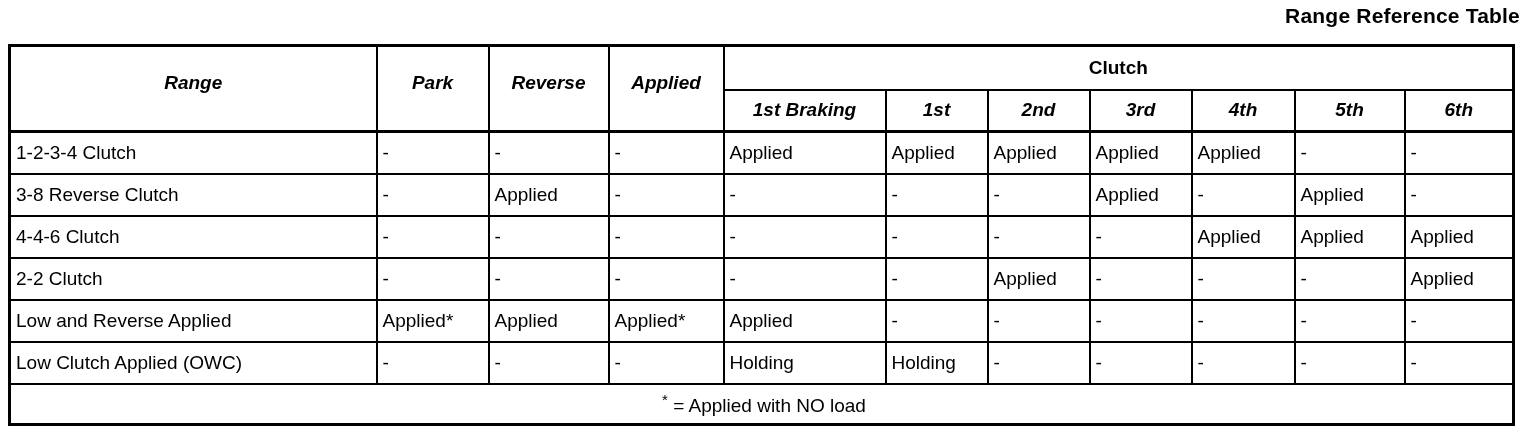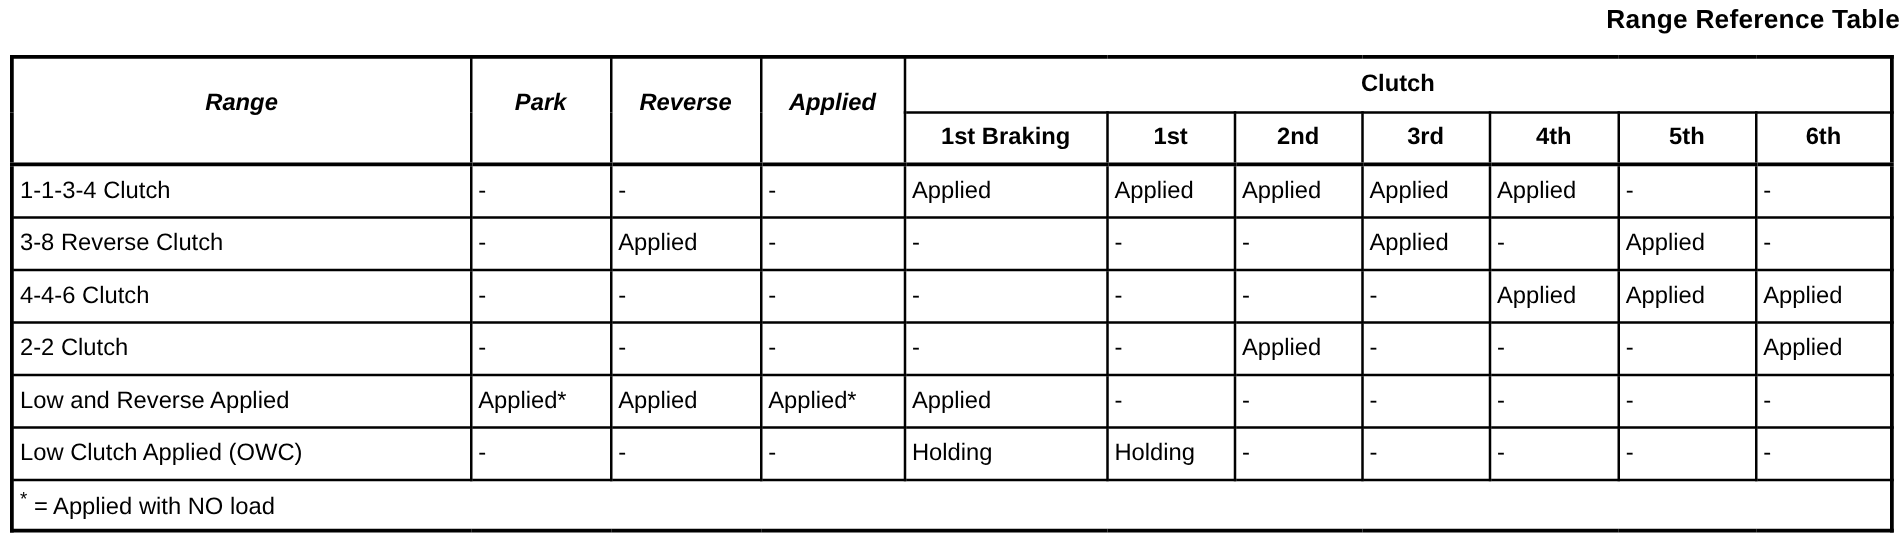--- a/index.html
+++ b/index.html
@@ -47,36 +47,36 @@
     font-weight: bold;
     text-align: center;
     vertical-align: middle;
   }
   th.corner, th.fixed-col {
     vertical-align: bottom;
     padding-bottom: 12px;
     font-style: italic;
   }
   tr.group-row th { height: 44px; }
-  tr.sub-row th { height: 42px; }
+  tr.sub-row th { height: 42px; font-style: italic; }
   thead tr.sub-row th,
   thead th.corner,
   thead th.fixed-col {
     border-bottom: 3px solid #000;
   }
   tbody td {
     height: 42px;
     text-align: left;
     vertical-align: middle;
     padding-left: 5px;
     padding-right: 2px;
   }
   tfoot td {
     height: 41px;
-    text-align: left;
+    text-align: center;
     vertical-align: middle;
     padding-left: 5px;
     border-top: 3px solid #000;
     font-size: 19px;
   }
   tfoot td .fn-star {
     vertical-align: super;
     font-size: 15px;
   }
 </style>
@@ -114,21 +114,21 @@
         <th>1st</th>
         <th>2nd</th>
         <th>3rd</th>
         <th>4th</th>
         <th>5th</th>
         <th>6th</th>
       </tr>
     </thead>
     <tbody>
       <tr>
-        <td>1-1-3-4 Clutch</td>
+        <td>1-2-3-4 Clutch</td>
         <td>-</td>
         <td>-</td>
         <td>-</td>
         <td>Applied</td>
         <td>Applied</td>
         <td>Applied</td>
         <td>Applied</td>
         <td>Applied</td>
         <td>-</td>
         <td>-</td>

